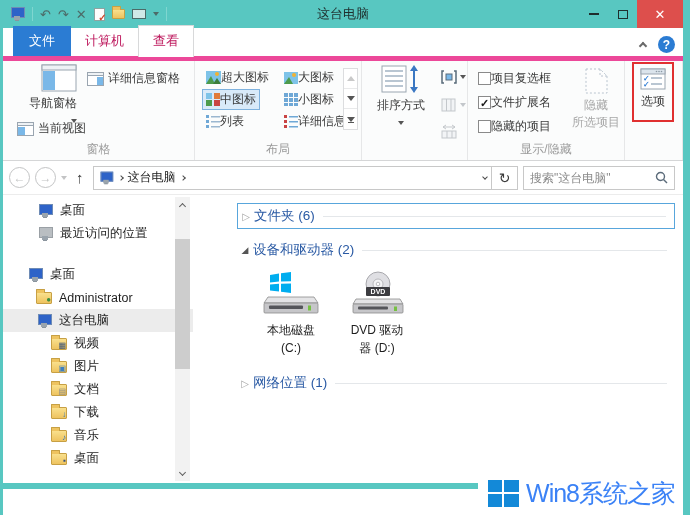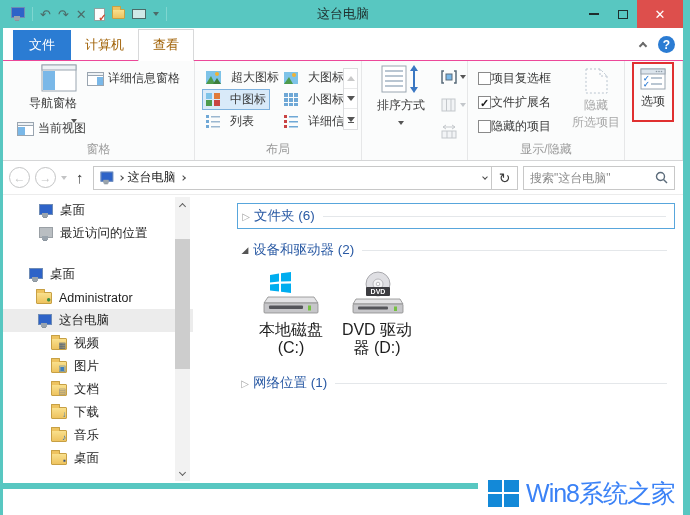--- a/index.html
+++ b/index.html
@@ -27,22 +27,22 @@
   .icon-folder .ov { position:absolute; right:0; bottom:-1px; font-size:8px; line-height:1; }
   .icon-slide { width:14px; height:10px; border:1px solid #4c6b68; display:inline-block; background:#cfe9e7; }
   .title-text { position:absolute; left:0; right:0; text-align:center; color:#1f2e2d; font-size:13px; pointer-events:none; }
   .winbtns { margin-left:auto; display:flex; align-items:stretch; height:28px; }
   .winbtn { width:29px; display:flex; align-items:center; justify-content:center; }
   .winbtn .min { width:10px; border-bottom:2px solid #1f2e2d; display:inline-block; }
   .winbtn .max { width:10px; height:9px; border:1px solid #1f2e2d; display:inline-block; }
   .winbtn.close { width:46px; background:#dd4f4c; color:#fff; font-size:13px; }
 
   
-  .tabrow { height:33px; background:#fff; border-bottom:1px solid #ec4899; display:flex; align-items:flex-end; position:relative; }
-  .tab { padding:6px 14px; font-size:13px; color:#a16207; }
+  .tabrow { height:33px; background:#fff; border-bottom:5px solid #ec4899; display:flex; align-items:flex-end; position:relative; }
+  .tab { padding:6px 14px; font-size:13px; color:#be185d; }
   .tab.file { background:#2b7cd3; color:#fff; margin-left:10px; margin-bottom:0; padding:6px 16px; }
   .tab.active { background:#fff; border:1px solid #d8d9da; border-bottom:none; margin-bottom:-1px; padding-bottom:7px; }
   .tabrow-right { position:absolute; right:8px; top:8px; display:flex; align-items:center; gap:12px; }
   .chev { display:inline-block; width:6px; height:6px; border-right:2px solid #6a6a6a; border-bottom:2px solid #6a6a6a; }
   .chev.up { transform:rotate(-135deg); margin-top:3px; }
   .chev.down { transform:rotate(45deg); margin-bottom:2px; }
   .chev.right { transform:rotate(-45deg); }
   .chev.sm { width:4px; height:4px; border-width:1.5px; border-color:#4a4a4a; }
   .help-btn { width:17px; height:17px; border-radius:50%; background:#2b7cd3; color:#fff; font-size:12px; font-weight:bold;
               display:flex; align-items:center; justify-content:center; }
@@ -58,21 +58,21 @@
 
   
   .g-panes { width:192px; }
   .navpane-btn { position:absolute; left:12px; top:3px; width:62px; text-align:right; }
   .navpane-btn .drop { margin-top:2px; }
   .g-panes .details-btn { position:absolute; left:84px; top:9px; }
   .g-panes .preview-btn { position:absolute; left:14px; top:59px; }
 
   
   .g-layout { width:167px; }
-  .lay-item { position:absolute; height:21px; display:flex; align-items:center; gap:10px; padding:0 3px; border:1px solid transparent; }
+  .lay-item { position:absolute; height:21px; display:flex; align-items:center; gap:0; padding:0 3px; border:1px solid transparent; }
   .lay-item.selected { background:#d9eaf9; border-color:#7fb2de; }
   .lay-arrows { position:absolute; right:3px; top:7px; width:15px; border:1px solid #dcdddf; background:#fff; }
   .lay-arrows div { height:20px; display:flex; align-items:center; justify-content:center; border-bottom:1px solid #e8e9ea; }
   .tri-up { width:0; height:0; border-left:4px solid transparent; border-right:4px solid transparent; border-bottom:5px solid #c9c9c9; }
   .tri-dn { width:0; height:0; border-left:4px solid transparent; border-right:4px solid transparent; border-top:5px solid #555; }
   .tri-dn.more { border-top-color:#555; box-shadow:0 2px 0 -1px #555; }
 
   
   .g-view { width:106px; }
   .sort-btn { position:absolute; left:6px; top:3px; width:66px; text-align:center; }
@@ -120,21 +120,21 @@
 
   .content { flex:1; padding:8px 8px 0 8px; position:relative; }
   .grouphdr { display:flex; align-items:center; height:26px; font-size:13.5px; }
   .grouphdr .exp { width:16px; text-align:center; font-size:10px; color:#a5a5a5; }
   .grouphdr .exp.dark { color:#555; font-size:9px; }
   .grouphdr .gtitle { color:#2a5aa4; white-space:nowrap; }
   .grouphdr .rule { flex:1; border-top:1px solid #e4e7ea; margin:0 8px; }
   .grouphdr.focus { border:1px solid #58a6dc; }
   .drives { display:flex; gap:6px; margin:8px 0 4px 14px; }
   .drive { width:80px; text-align:center; }
-  .drive .dlabel { font-size:16px; color:#1e1e1e; line-height:16px; margin-top:2px; }
+  .drive .dlabel { font-size:12px; color:#1e1e1e; line-height:16px; margin-top:2px; }
 
   
   .statusbar { height:26px; border-top:1px solid #e1e1e1; display:flex; align-items:center; gap:10px; padding-left:10px; background:#fff; }
   .statusbar .ssep { width:1px; height:15px; background:#e1e1e1; }
   .bottomband { height:6px; background:#58c7c1; }
 
   
   .watermark { position:absolute; right:0; bottom:0; height:44px; background:#fff; display:flex; align-items:center;
                gap:7px; padding:0 8px 0 10px; z-index:5; }
   .winflag { display:grid; grid-template-columns:14px 15px; grid-template-rows:12px 13px; gap:2px; }

